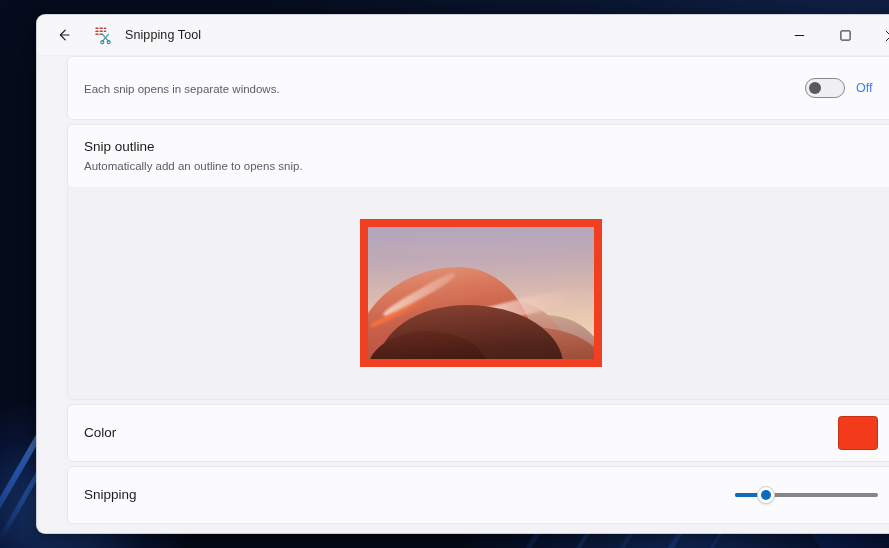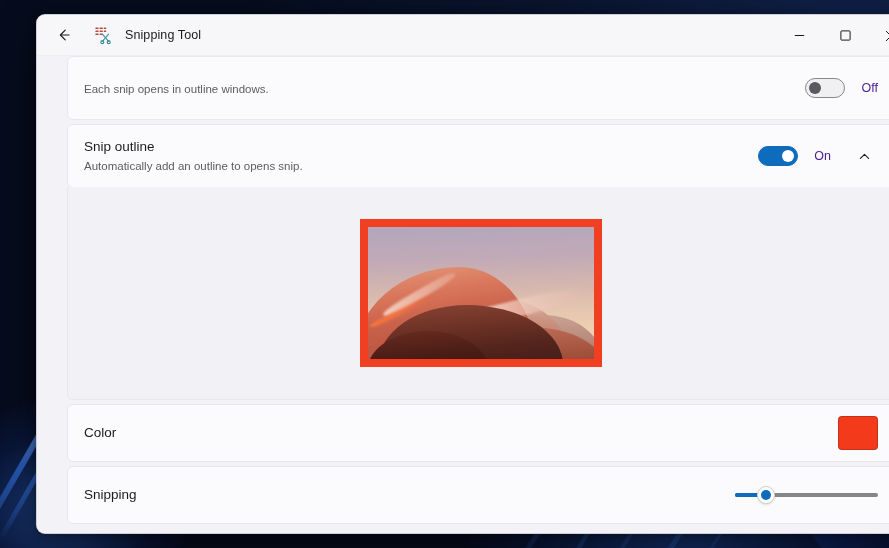--- a/index.html
+++ b/index.html
@@ -193,23 +193,22 @@
   }
   .toggle.on .knob {
     position: absolute;
     right: 3px; top: 3px;
     width: 12px; height: 12px;
     border-radius: 50%;
     background: #ffffff;
   }
   .toggle-label {
     font-size: 12.5px;
-    color: #4c1d95;
+    color: #3b82f6;
     min-width: 22px;
-    text-align: right;
   }
   .chevron-btn {
     width: 28px; height: 28px;
     margin-left: 8px;
     display: flex; align-items: center; justify-content: center;
     border-radius: 4px;
     cursor: pointer;
   }
 
   
@@ -475,47 +474,36 @@
         </svg>
       </div>
     </div>
   </div>
 
   <div id="content">
 
     <div class="card">
       <div class="card-row">
         <div class="card-text">
-          <div class="card-sub">Each snip opens in outline windows.</div>
+          <div class="card-sub">Each snip opens in separate windows.</div>
         </div>
         <div class="toggle-group">
           <div class="toggle off">
             <div class="knob"></div>
           </div>
           <div class="toggle-label">Off</div>
         </div>
       </div>
     </div>
 
     <div class="card">
       <div class="card-row">
         <div class="card-text">
           <div class="card-title">Snip outline</div>
           <div class="card-sub">Automatically add an outline to opens snip.</div>
-        </div>
-        <div class="toggle-group">
-          <div class="toggle on">
-            <div class="knob"></div>
-          </div>
-          <div class="toggle-label">On</div>
-          <div class="chevron-btn">
-            <svg width="13" height="13" viewBox="0 0 13 13">
-              <path d="M2.4 8.4 L6.5 4.4 L10.6 8.4" fill="none" stroke="#1b1b1b" stroke-width="1.1" stroke-linecap="round" stroke-linejoin="round"></path>
-            </svg>
-          </div>
         </div>
       </div>
     </div>
 
     <div class="expanded">
       <div class="preview-frame" style="border-color: rgb(240, 63, 33); border-width: 8px;">
         <div class="preview-img">
           <div class="ridge ridge-far"></div>
           <div class="ridge ridge-mid"></div>
           <div class="ridge ridge-main"></div>

